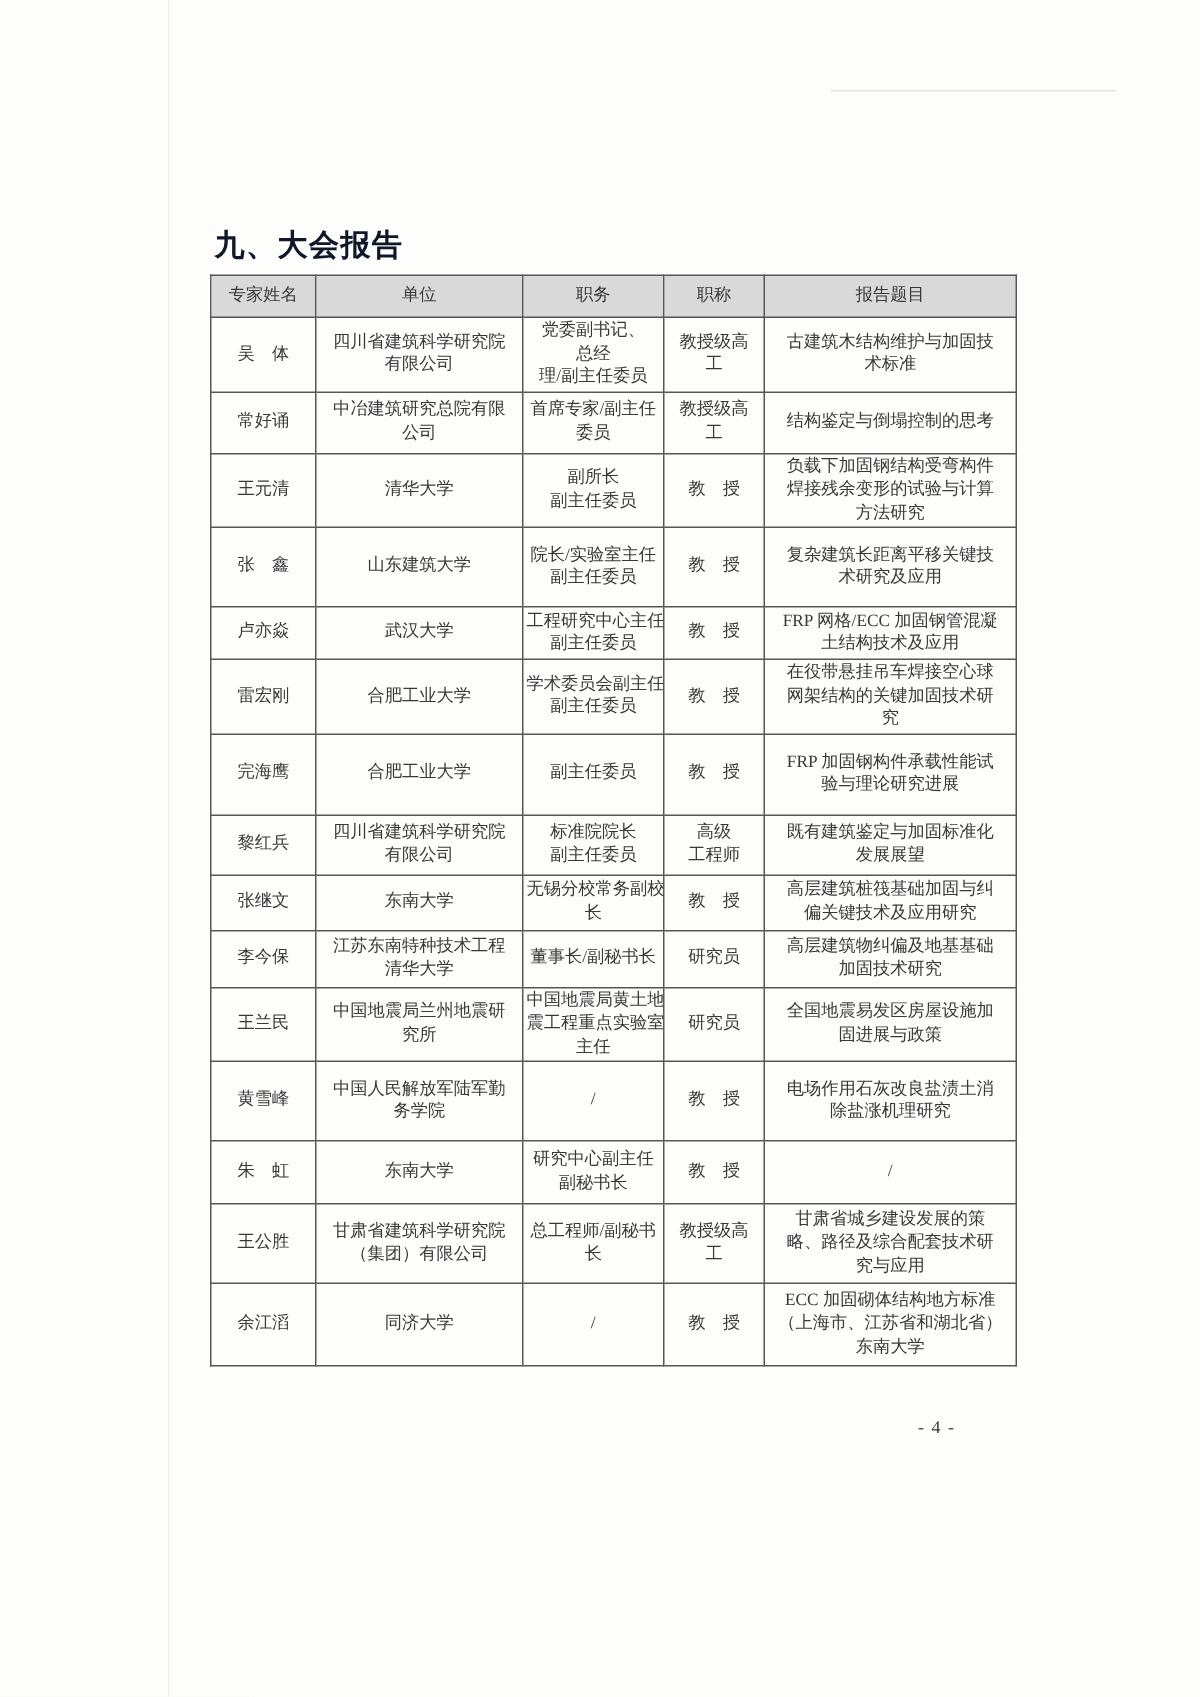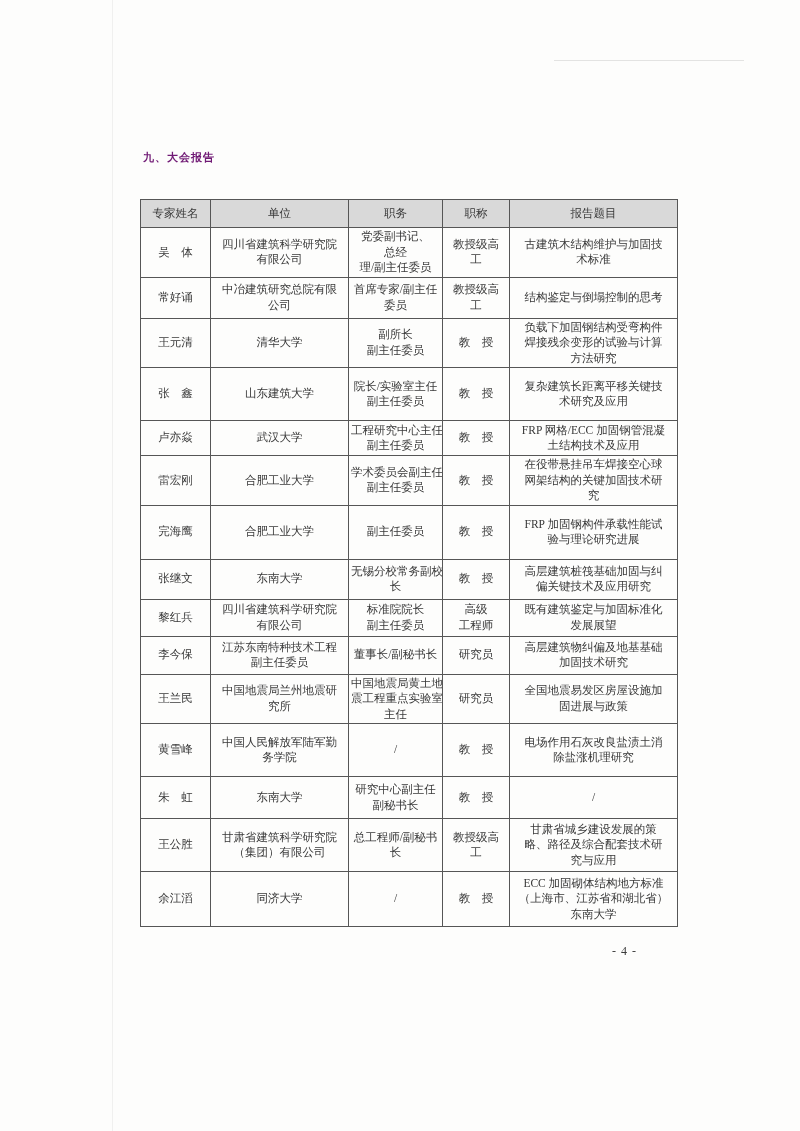--- a/index.html
+++ b/index.html
@@ -19,25 +19,25 @@
     position:absolute;left:112px;top:0;width:1px;height:1131px;
     background:rgba(0,0,0,0.05);
   }
   .scan-line{
     position:absolute;left:554px;top:60px;width:190px;height:1px;
     background:rgba(0,0,0,0.10);
   }
   .doc-title{
     position:absolute;left:143px;top:150px;
     font-family:"Liberation Sans","DejaVu Sans",sans-serif;
-    font-weight:bold;font-size:11px;color:#701a75;
+    font-weight:bold;font-size:20px;color:#0f172a;
     letter-spacing:1px;
   }
   table.report{
-    position:absolute;left:140px;top:199px;
+    position:absolute;left:140px;top:183px;
     border-collapse:collapse;table-layout:fixed;
     width:537px;
     font-size:11.5px;line-height:15.5px;color:#383838;
   }
   table.report td, table.report th{
     border:1px solid #565656;
     text-align:center;vertical-align:middle;
     padding:1px 2px;
     white-space:pre-line;
     word-break:keep-all;
@@ -158,43 +158,43 @@
       </tr>
       <tr>
         <td>完海鹰</td>
         <td>合肥工业大学</td>
         <td>副主任委员</td>
         <td>教　授</td>
         <td>FRP 加固钢构件承载性能试
 验与理论研究进展</td>
       </tr>
       <tr>
+        <td>黎红兵</td>
+        <td>四川省建筑科学研究院
+有限公司</td>
+        <td>标准院院长
+副主任委员</td>
+        <td>高级
+工程师</td>
+        <td>既有建筑鉴定与加固标准化
+发展展望</td>
+      </tr>
+      <tr>
         <td>张继文</td>
         <td>东南大学</td>
         <td>无锡分校常务副校
 长</td>
         <td>教　授</td>
         <td>高层建筑桩筏基础加固与纠
 偏关键技术及应用研究</td>
       </tr>
       <tr>
-        <td>黎红兵</td>
-        <td>四川省建筑科学研究院
-有限公司</td>
-        <td>标准院院长
-副主任委员</td>
-        <td>高级
-工程师</td>
-        <td>既有建筑鉴定与加固标准化
-发展展望</td>
-      </tr>
-      <tr>
         <td>李今保</td>
         <td>江苏东南特种技术工程
-副主任委员</td>
+清华大学</td>
         <td>董事长/副秘书长</td>
         <td>研究员</td>
         <td>高层建筑物纠偏及地基基础
 加固技术研究</td>
       </tr>
       <tr>
         <td>王兰民</td>
         <td>中国地震局兰州地震研
 究所</td>
         <td>中国地震局黄土地

